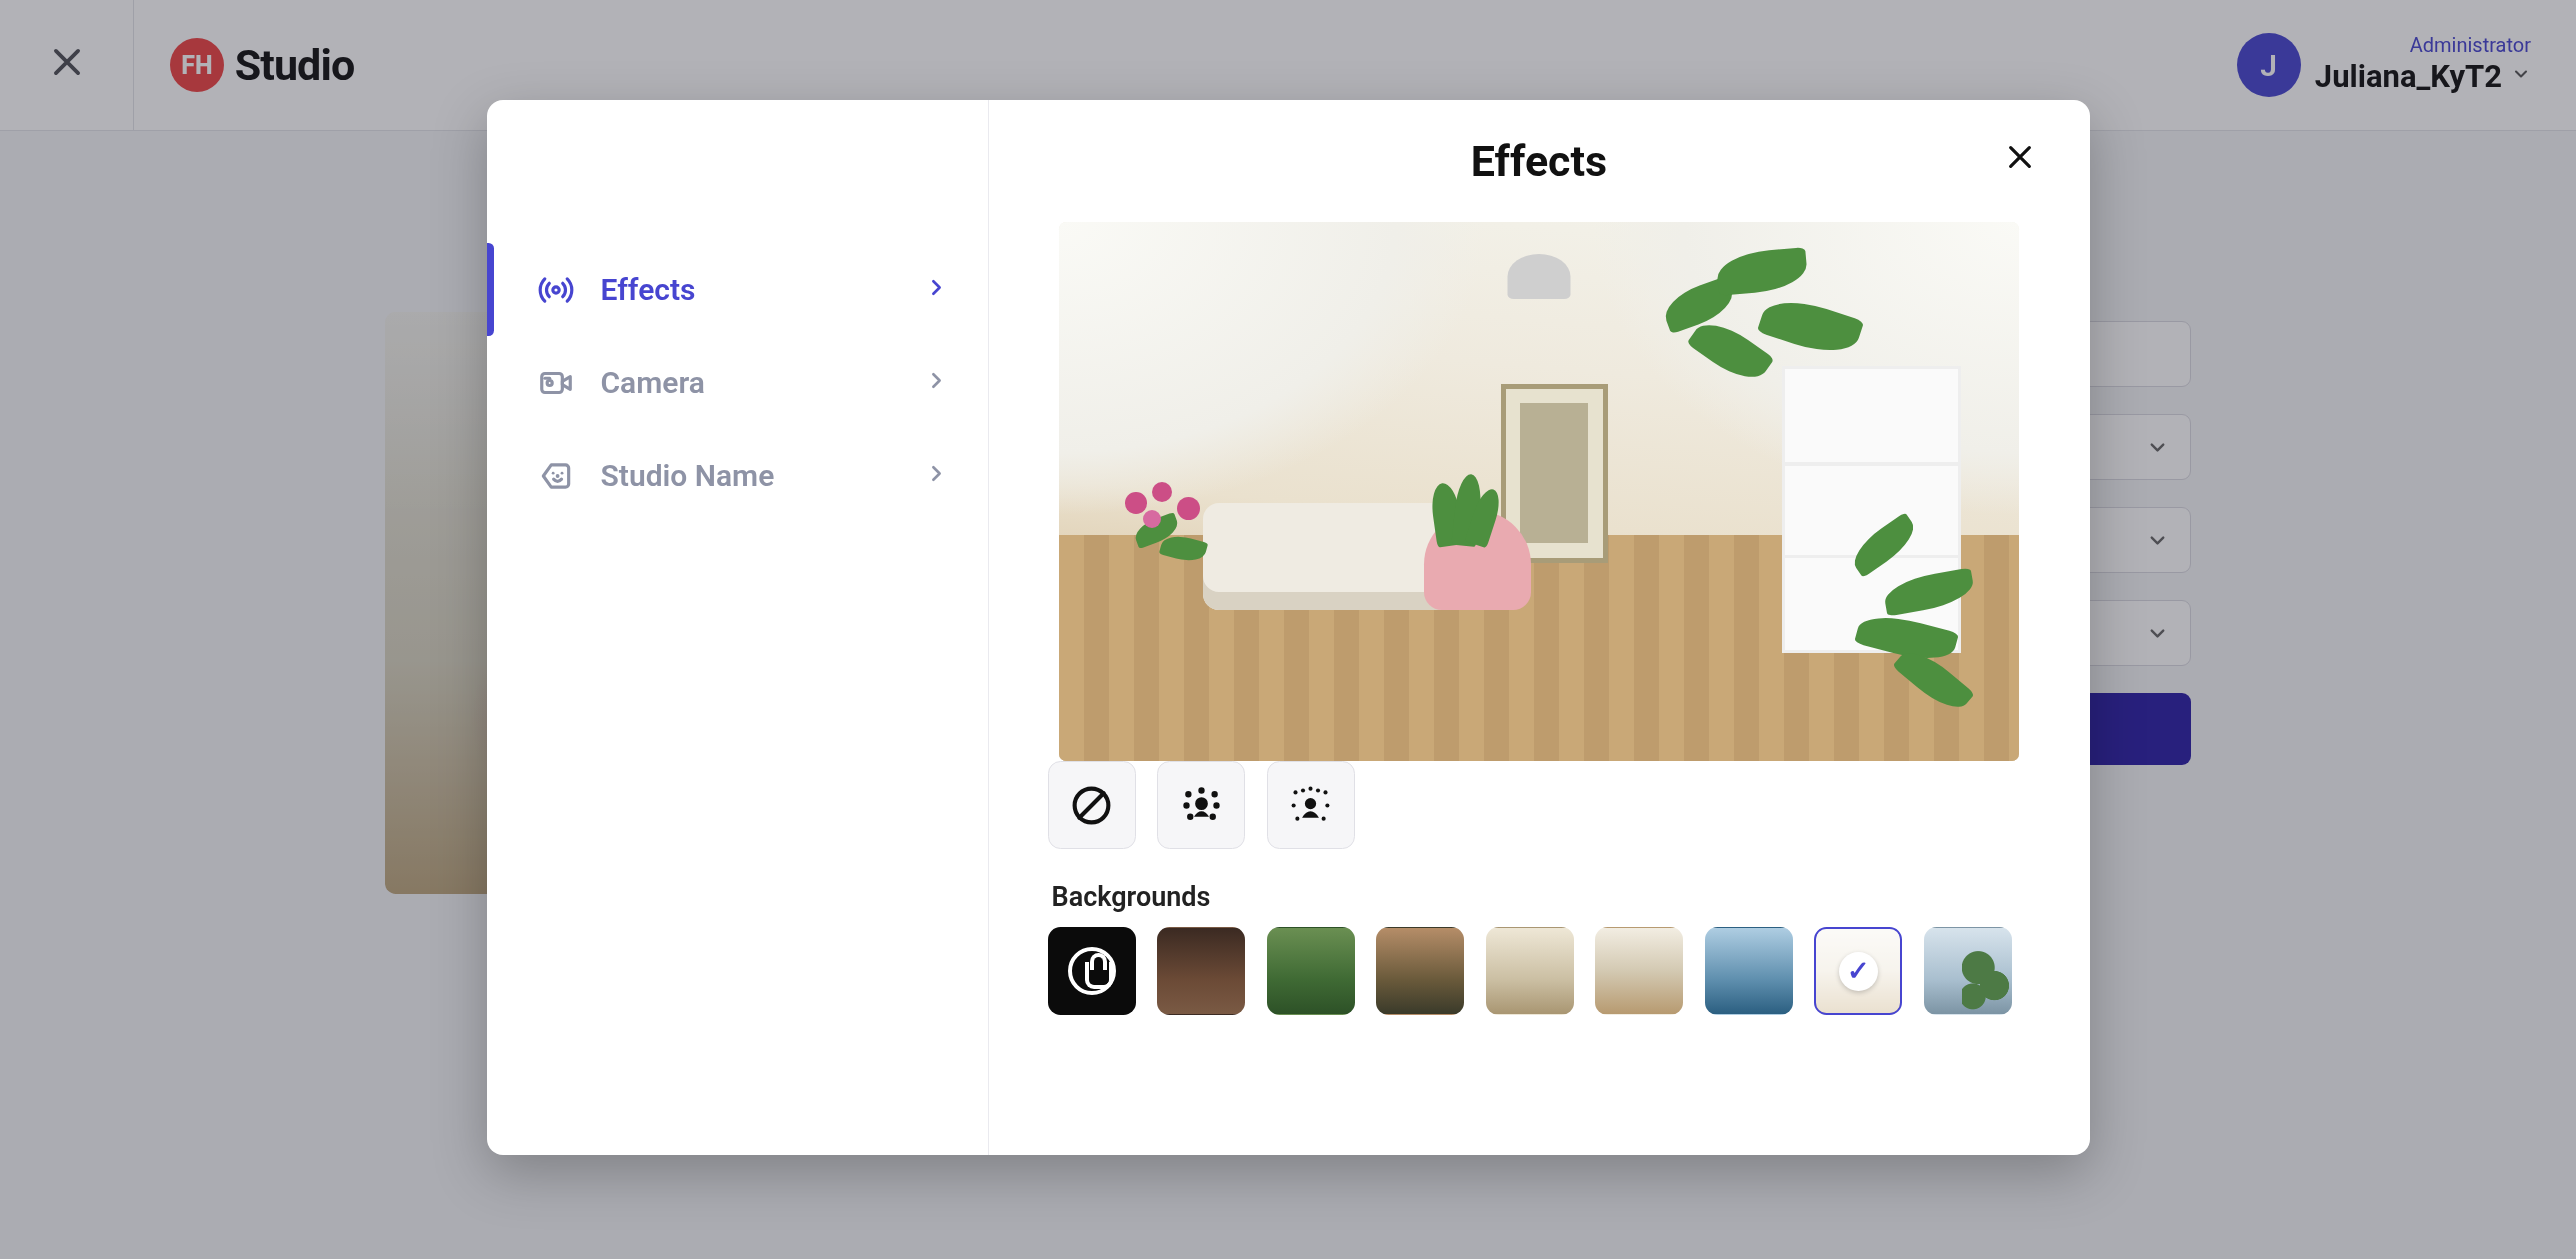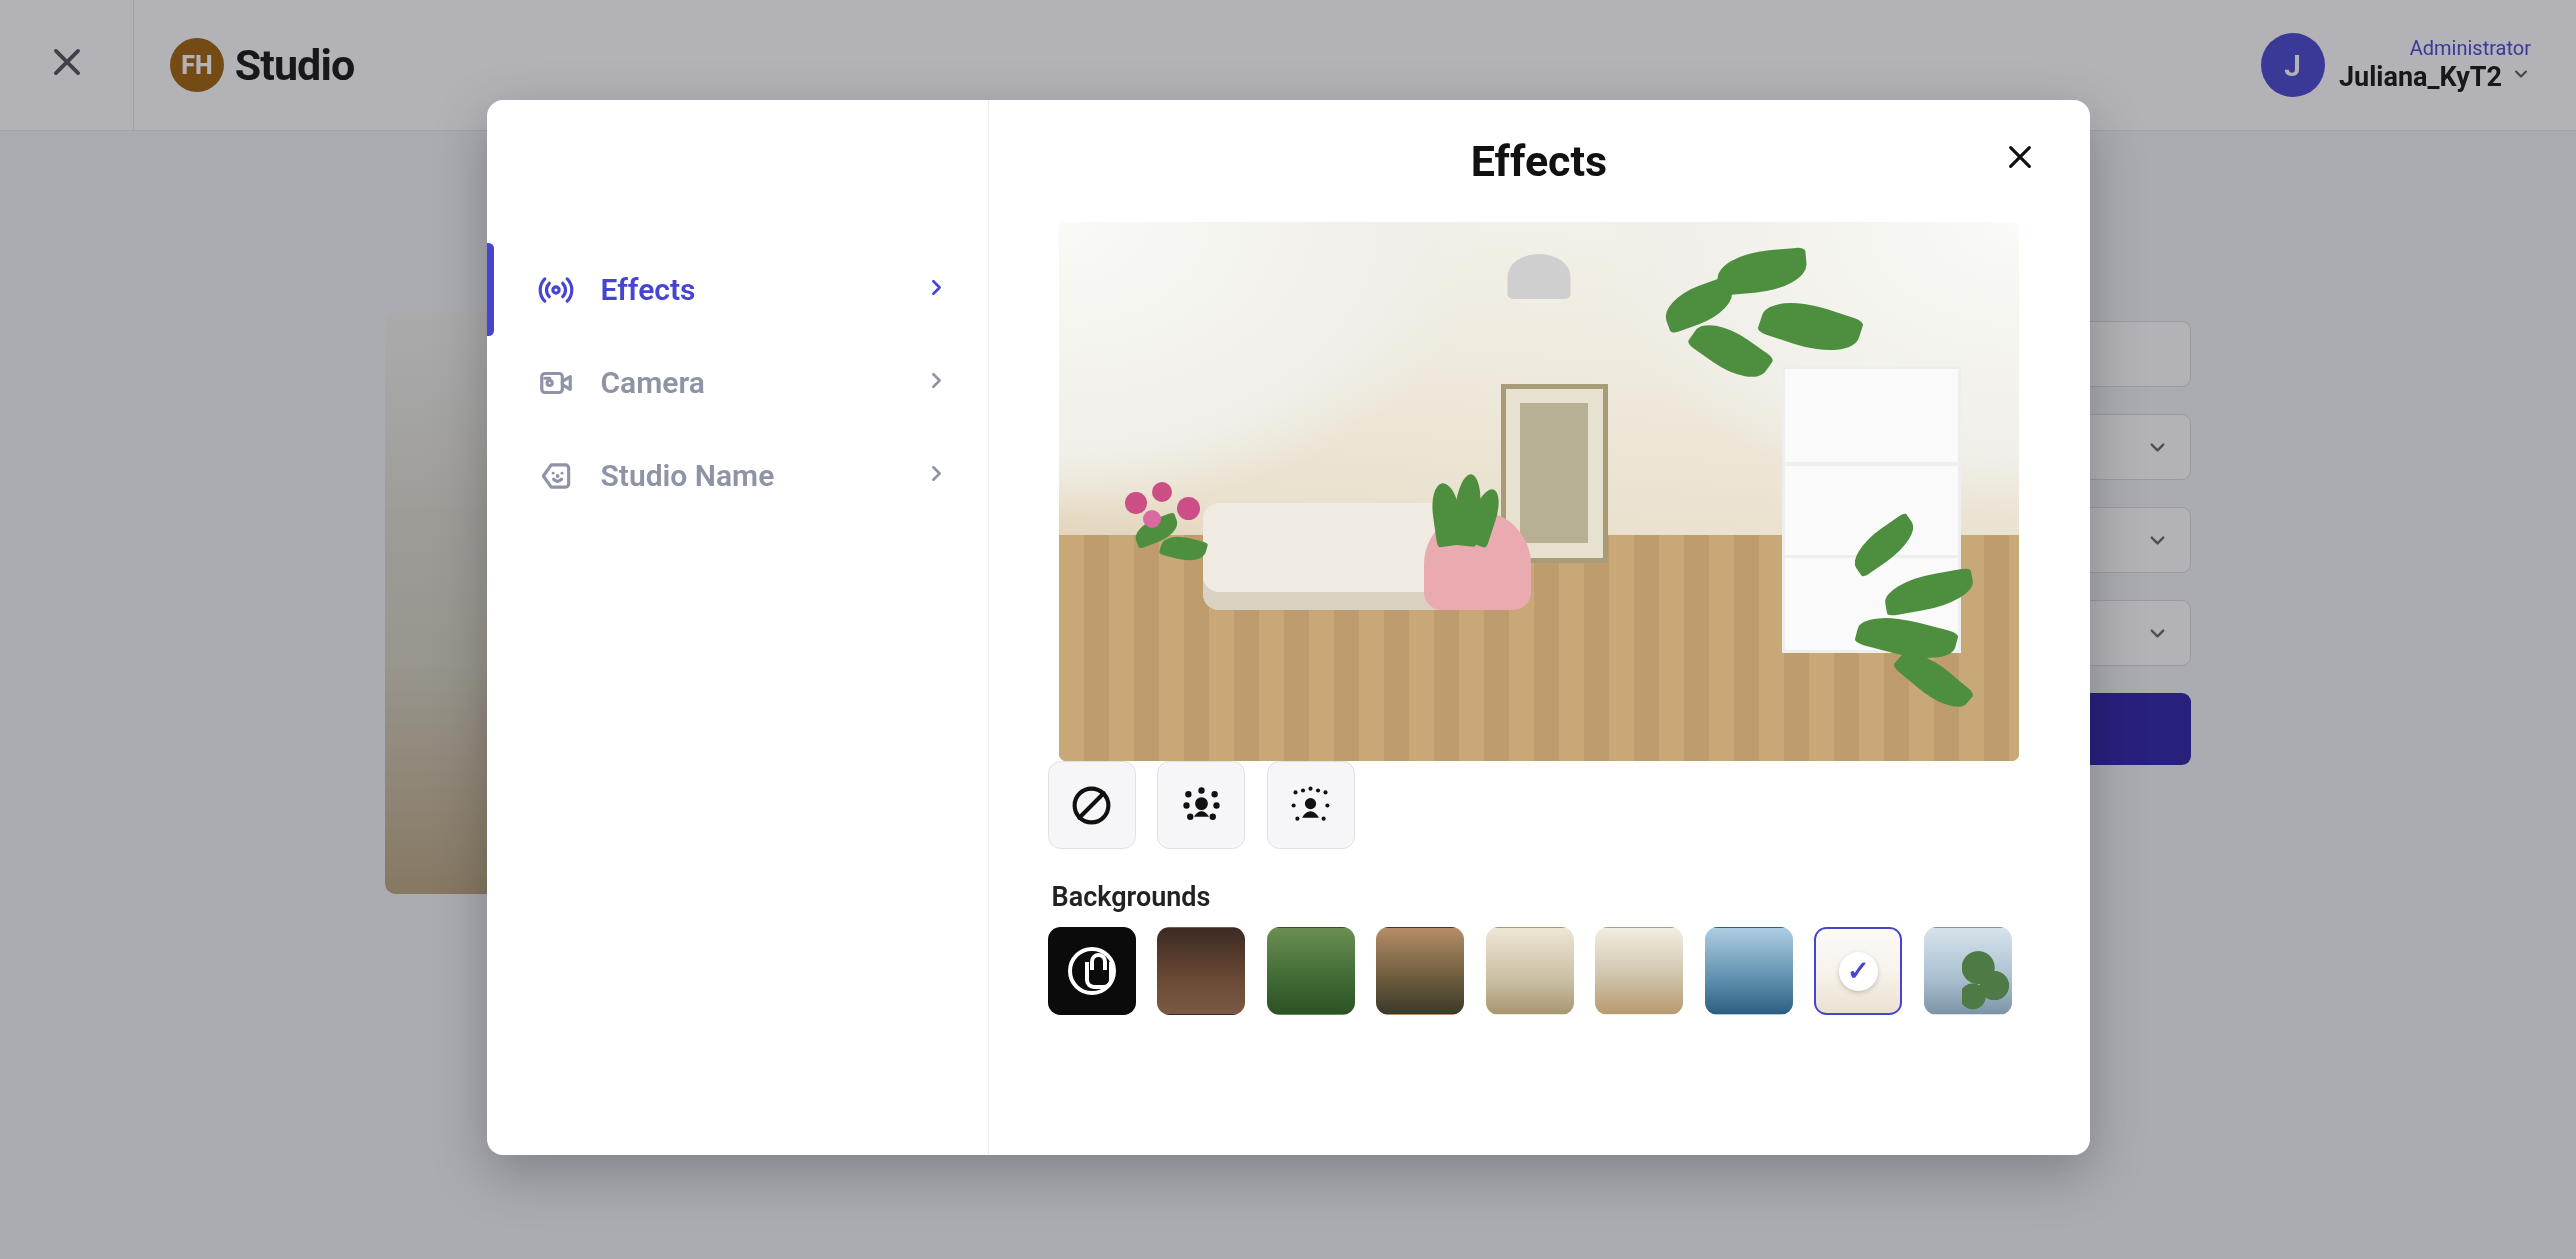--- a/index.html
+++ b/index.html
@@ -35,21 +35,21 @@
   }
   .brand {
     display: flex;
     align-items: center;
     gap: 10.7px;
     margin-left: 36px;
   }
   .brand-logo {
     width: 54px; height: 54px;
     border-radius: 50%;
-    background: #a16207;
+    background: #ef4444;
     display: flex; align-items: center; justify-content: center;
     color: #fff;
     font-weight: 800;
     font-size: 25px;
   }
   .brand-text {
     font-size: 43px;
     font-weight: 700;
     color: #111;
     letter-spacing: -0.9px;
@@ -66,21 +66,21 @@
     border-radius: 50%;
     background: #4745d0;
     color: #fff;
     font-weight: 600;
     font-size: 30px;
     display: flex; align-items: center; justify-content: center;
   }
   .userblock { display: flex; flex-direction: column; line-height: 1.25; }
   .user-role { font-size: 20px; color: #4745d0; font-weight: 400; text-align: right; }
   .user-name-row { display: flex; align-items: center; gap: 9px; }
-  .user-name { font-size: 27px; font-weight: 700; color: #111; }
+  .user-name { font-size: 31px; font-weight: 700; color: #111; }
   .chevron-down { font-size: 21.5px; color: #666; }
 
   
   .bg-content {
     position: absolute;
     top: 133px; left: 0; right: 0; bottom: 0;
   }
   .bg-preview {
     position: absolute;
     top: 179px; left: 385px;

